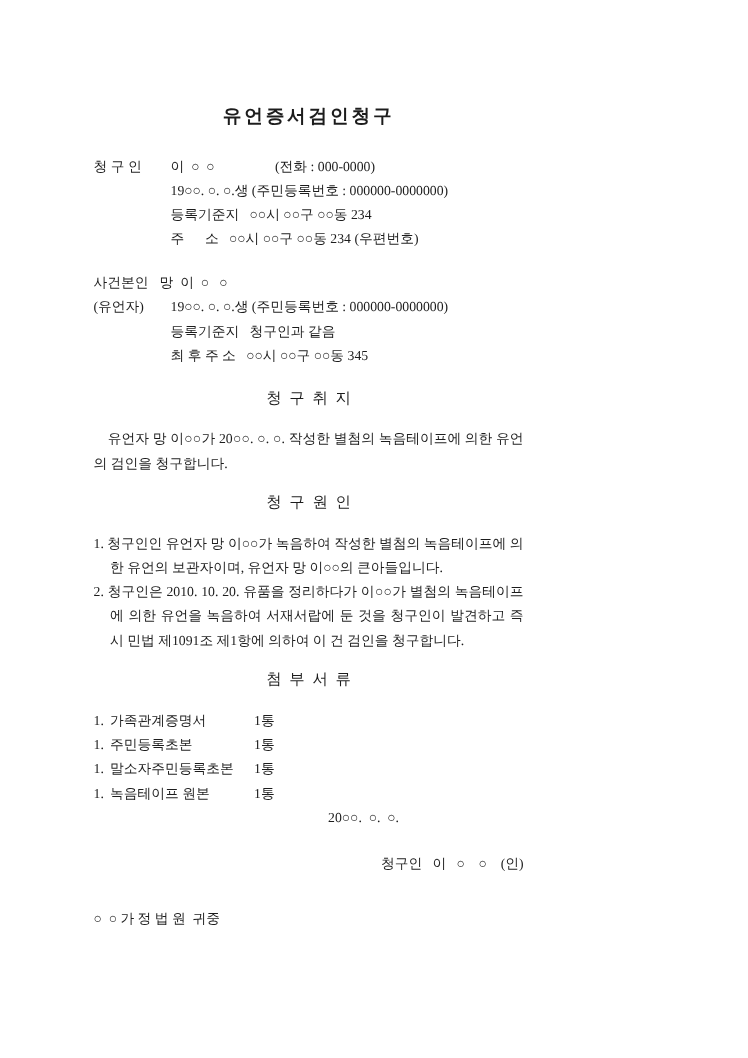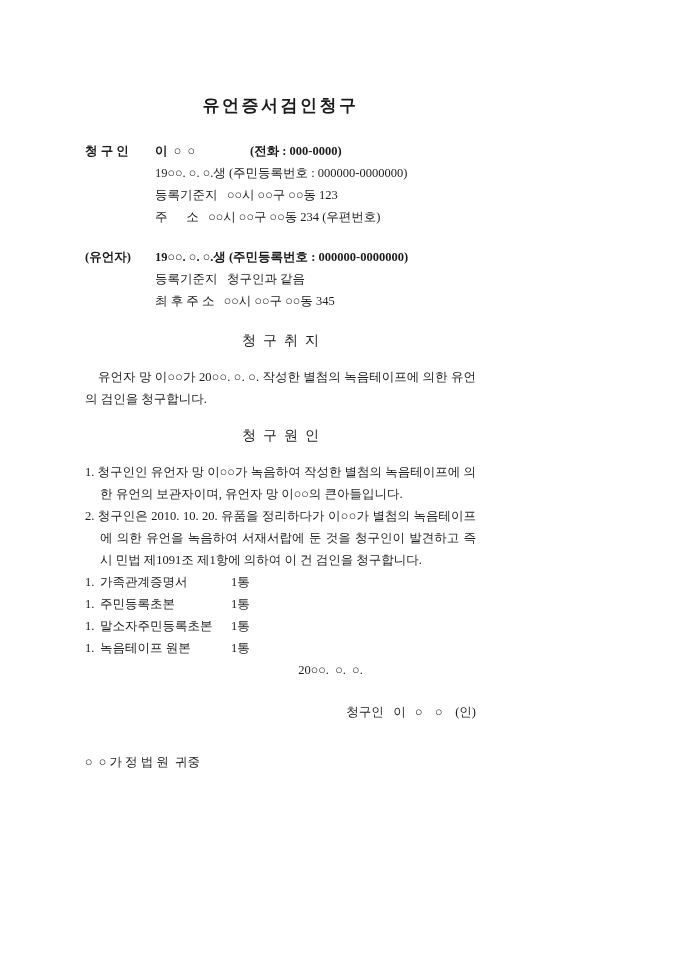--- a/index.html
+++ b/index.html
@@ -24,21 +24,21 @@
   }
   .pre { white-space: pre-wrap; }
   .doc-title {
     text-align: center;
     font-size: 17px;
     font-weight: bold;
     letter-spacing: 2.5px;
     line-height: 20px;
     margin-bottom: 24px;
   }
-  .row { display: flex; font-weight: bold; }
+  .row { display: flex; }
   .label-col   { flex: 0 0 70px; }
   .label-col-s { flex: 0 0 60px; }
   .name-col    { flex: 0 0 95px; }
   .indent { margin-left: 70px; }
   .party-block { margin-bottom: 18px; }
   .section-heading {
     text-align: center;
     font-size: 14px;
     line-height: 22px;
     margin: 15px 0 14px 0;
@@ -82,44 +82,49 @@
 
   <div class="doc-title">유언증서검인청구</div>
 
   <div class="party-block">
     <div class="row">
       <span class="label-col pre">청 구 인</span>
       <span class="name-col pre">이  ○  ○</span>
       <span class="pre">(전화 : 000-0000)</span>
     </div>
     <div class="indent pre">19○○. ○. ○.생 (주민등록번호 : 000000-0000000)</div>
-    <div class="indent pre">등록기준지   ○○시 ○○구 ○○동 123</div>
+    <div class="indent pre">등록기준지   ○○시 ○○구 ○○동 234</div>
     <div class="indent pre">주      소   ○○시 ○○구 ○○동 234 (우편번호)</div>
   </div>
 
   <div class="party-block">
+    <div class="row">
+      <span class="label-col-s pre">사건본인</span>
+      <span class="pre">망  이  ○   ○</span>
+    </div>
     <div class="row">
       <span class="label-col pre">(유언자)</span>
       <span class="pre">19○○. ○. ○.생 (주민등록번호 : 000000-0000000)</span>
     </div>
     <div class="indent pre">등록기준지   청구인과 같음</div>
     <div class="indent pre">최 후 주 소   ○○시 ○○구 ○○동 345</div>
   </div>
 
   <div class="section-heading pre">청  구  취  지</div>
 
   <p class="para purpose-body">유언자 망 이○○가 20○○. ○. ○. 작성한 별첨의 녹음테이프에 의한 유언의 검인을 청구합니다.</p>
 
   <div class="section-heading pre">청  구  원  인</div>
 
   <div>
     <div class="cause-item"><span>1.</span> <span>청구인인 유언자 망 이○○가 녹음하여 작성한 별첨의 녹음테이프에 의한 유언의 보관자이며, 유언자 망 이○○의 큰아들입니다.</span></div>
     <div class="cause-item"><span>2.</span> <span>청구인은 2010. 10. 20. 유품을 정리하다가 이○○가 별첨의 녹음테이프에 의한 유언을 녹음하여 서재서랍에 둔 것을 청구인이 발견하고 즉시 민법 제1091조 제1항에 의하여 이 건 검인을 청구합니다.</span></div>
   </div>
 
+  <div class="section-heading pre">첨  부  서  류</div>
 
   <div>
     <div class="attach-row">
       <span class="attach-no">1.</span>
       <span class="attach-name">가족관계증명서</span>
       <span>1통</span>
     </div>
     <div class="attach-row">
       <span class="attach-no">1.</span>
       <span class="attach-name">주민등록초본</span>

